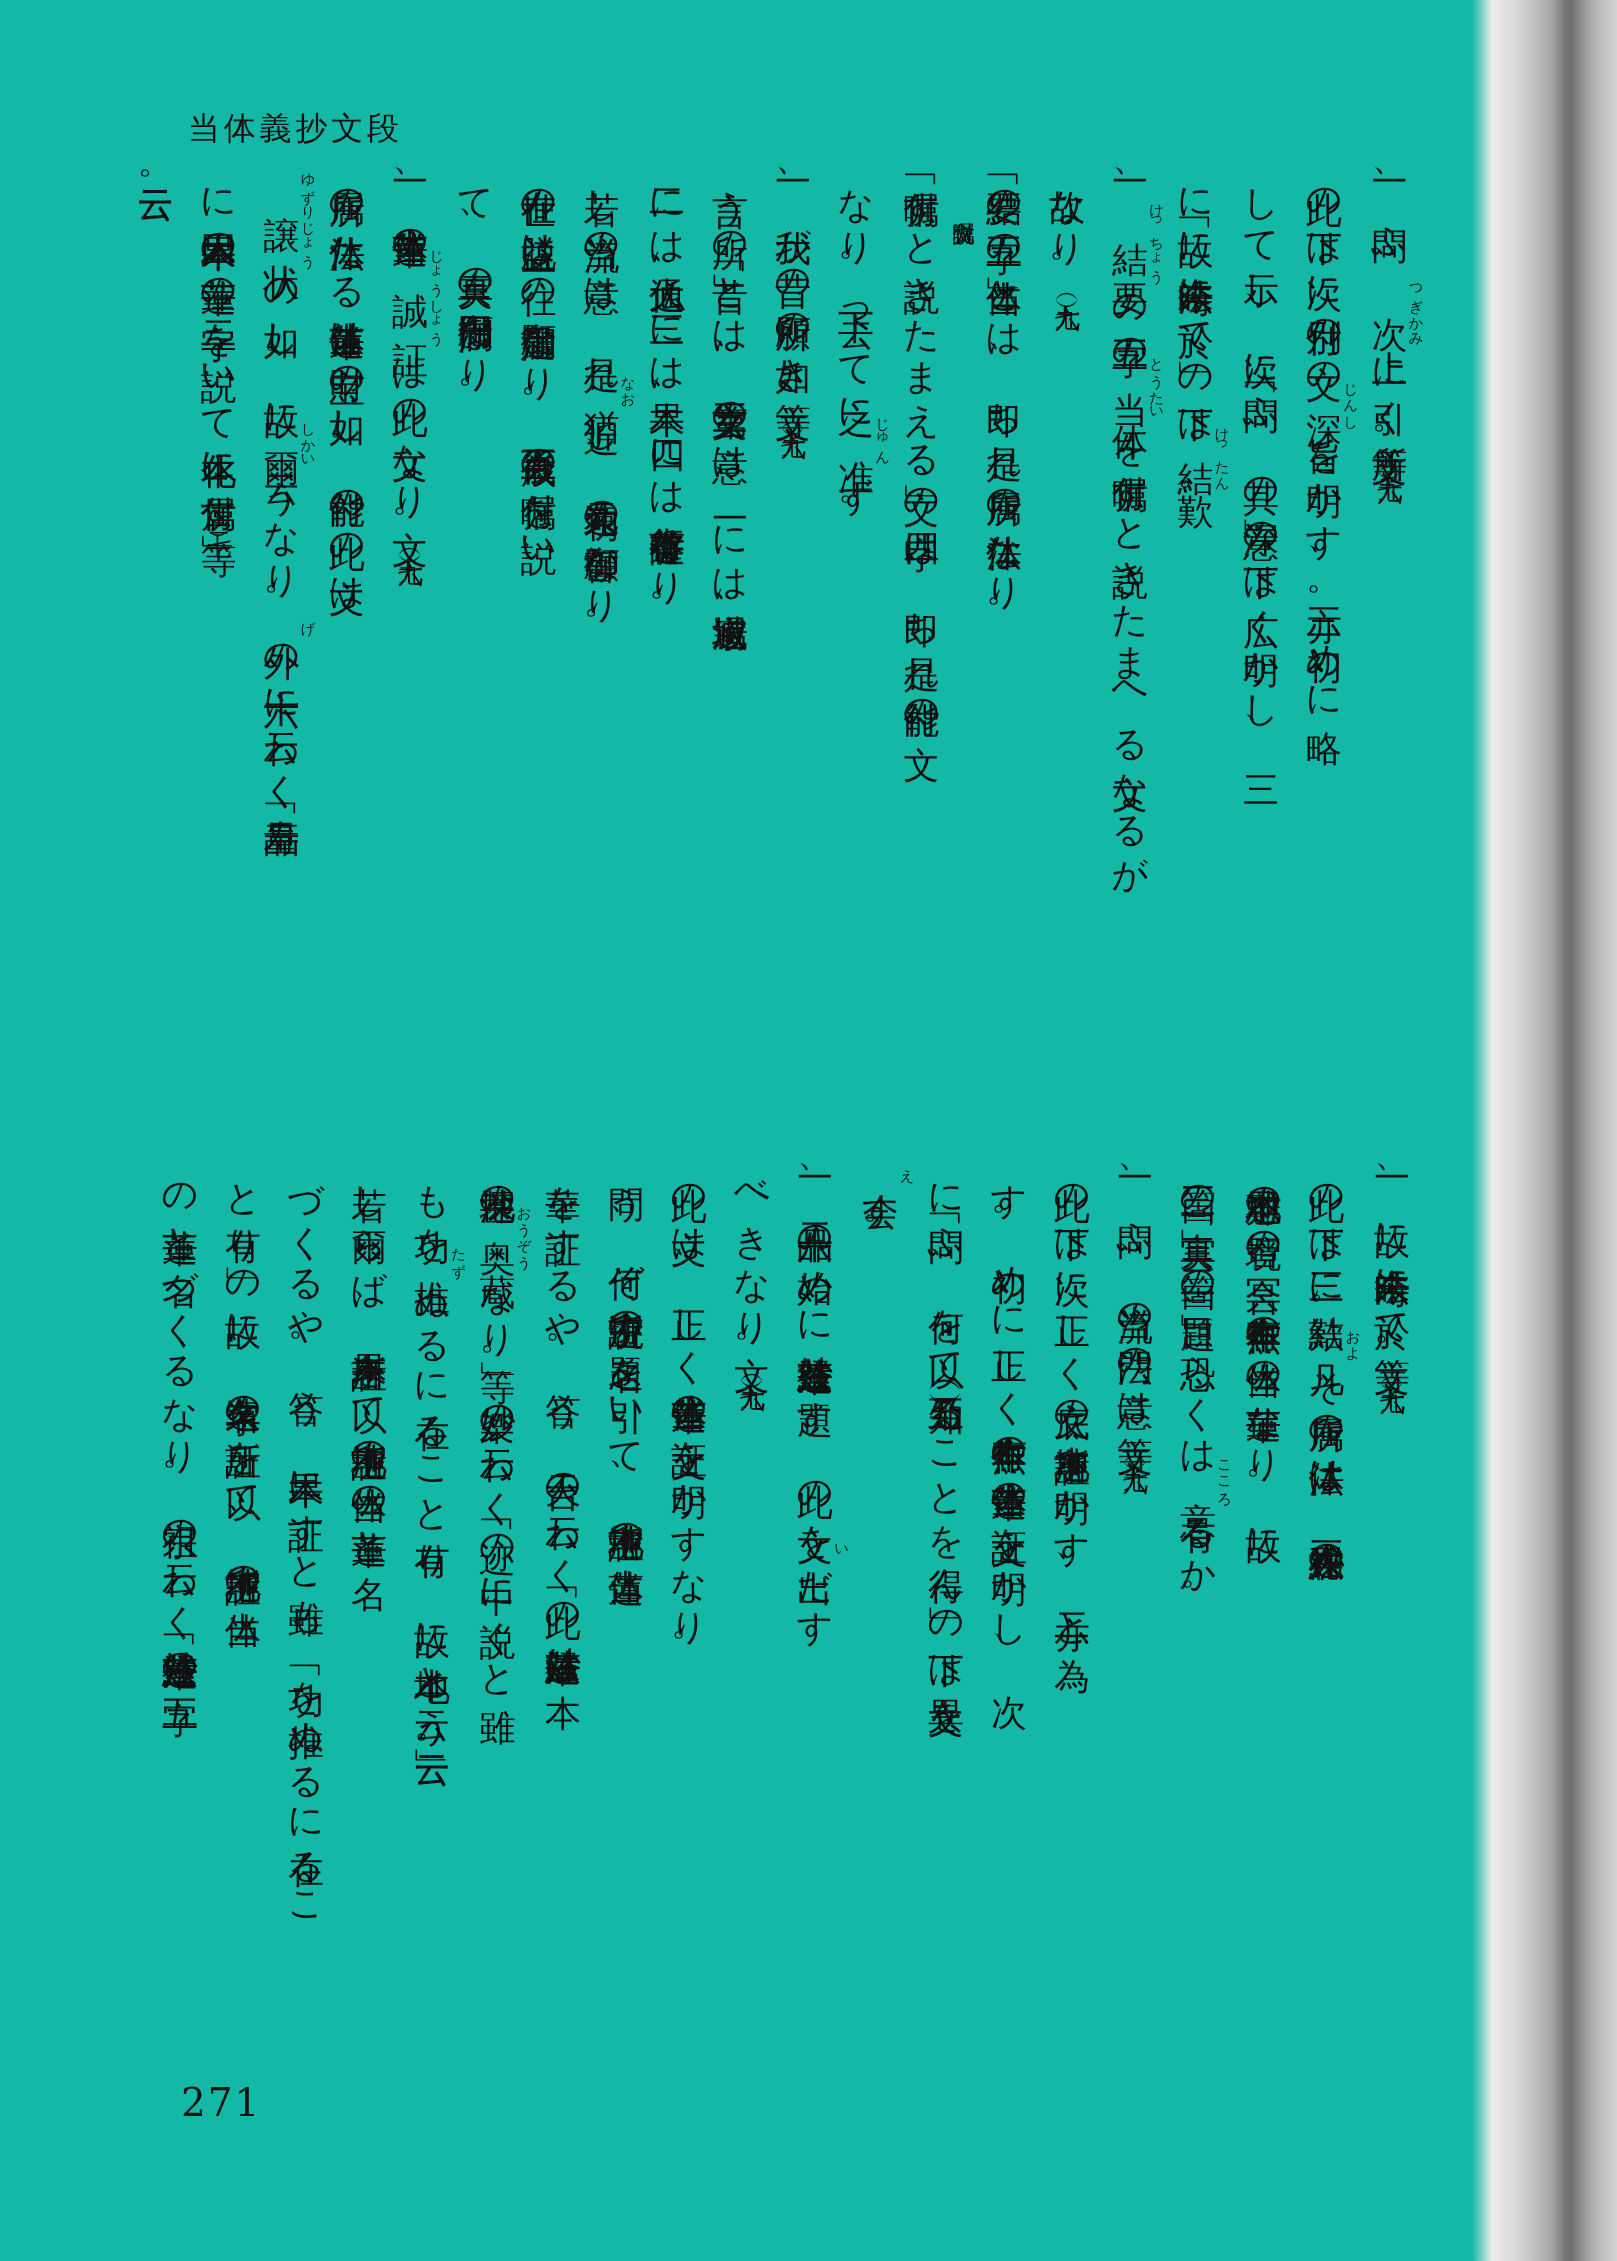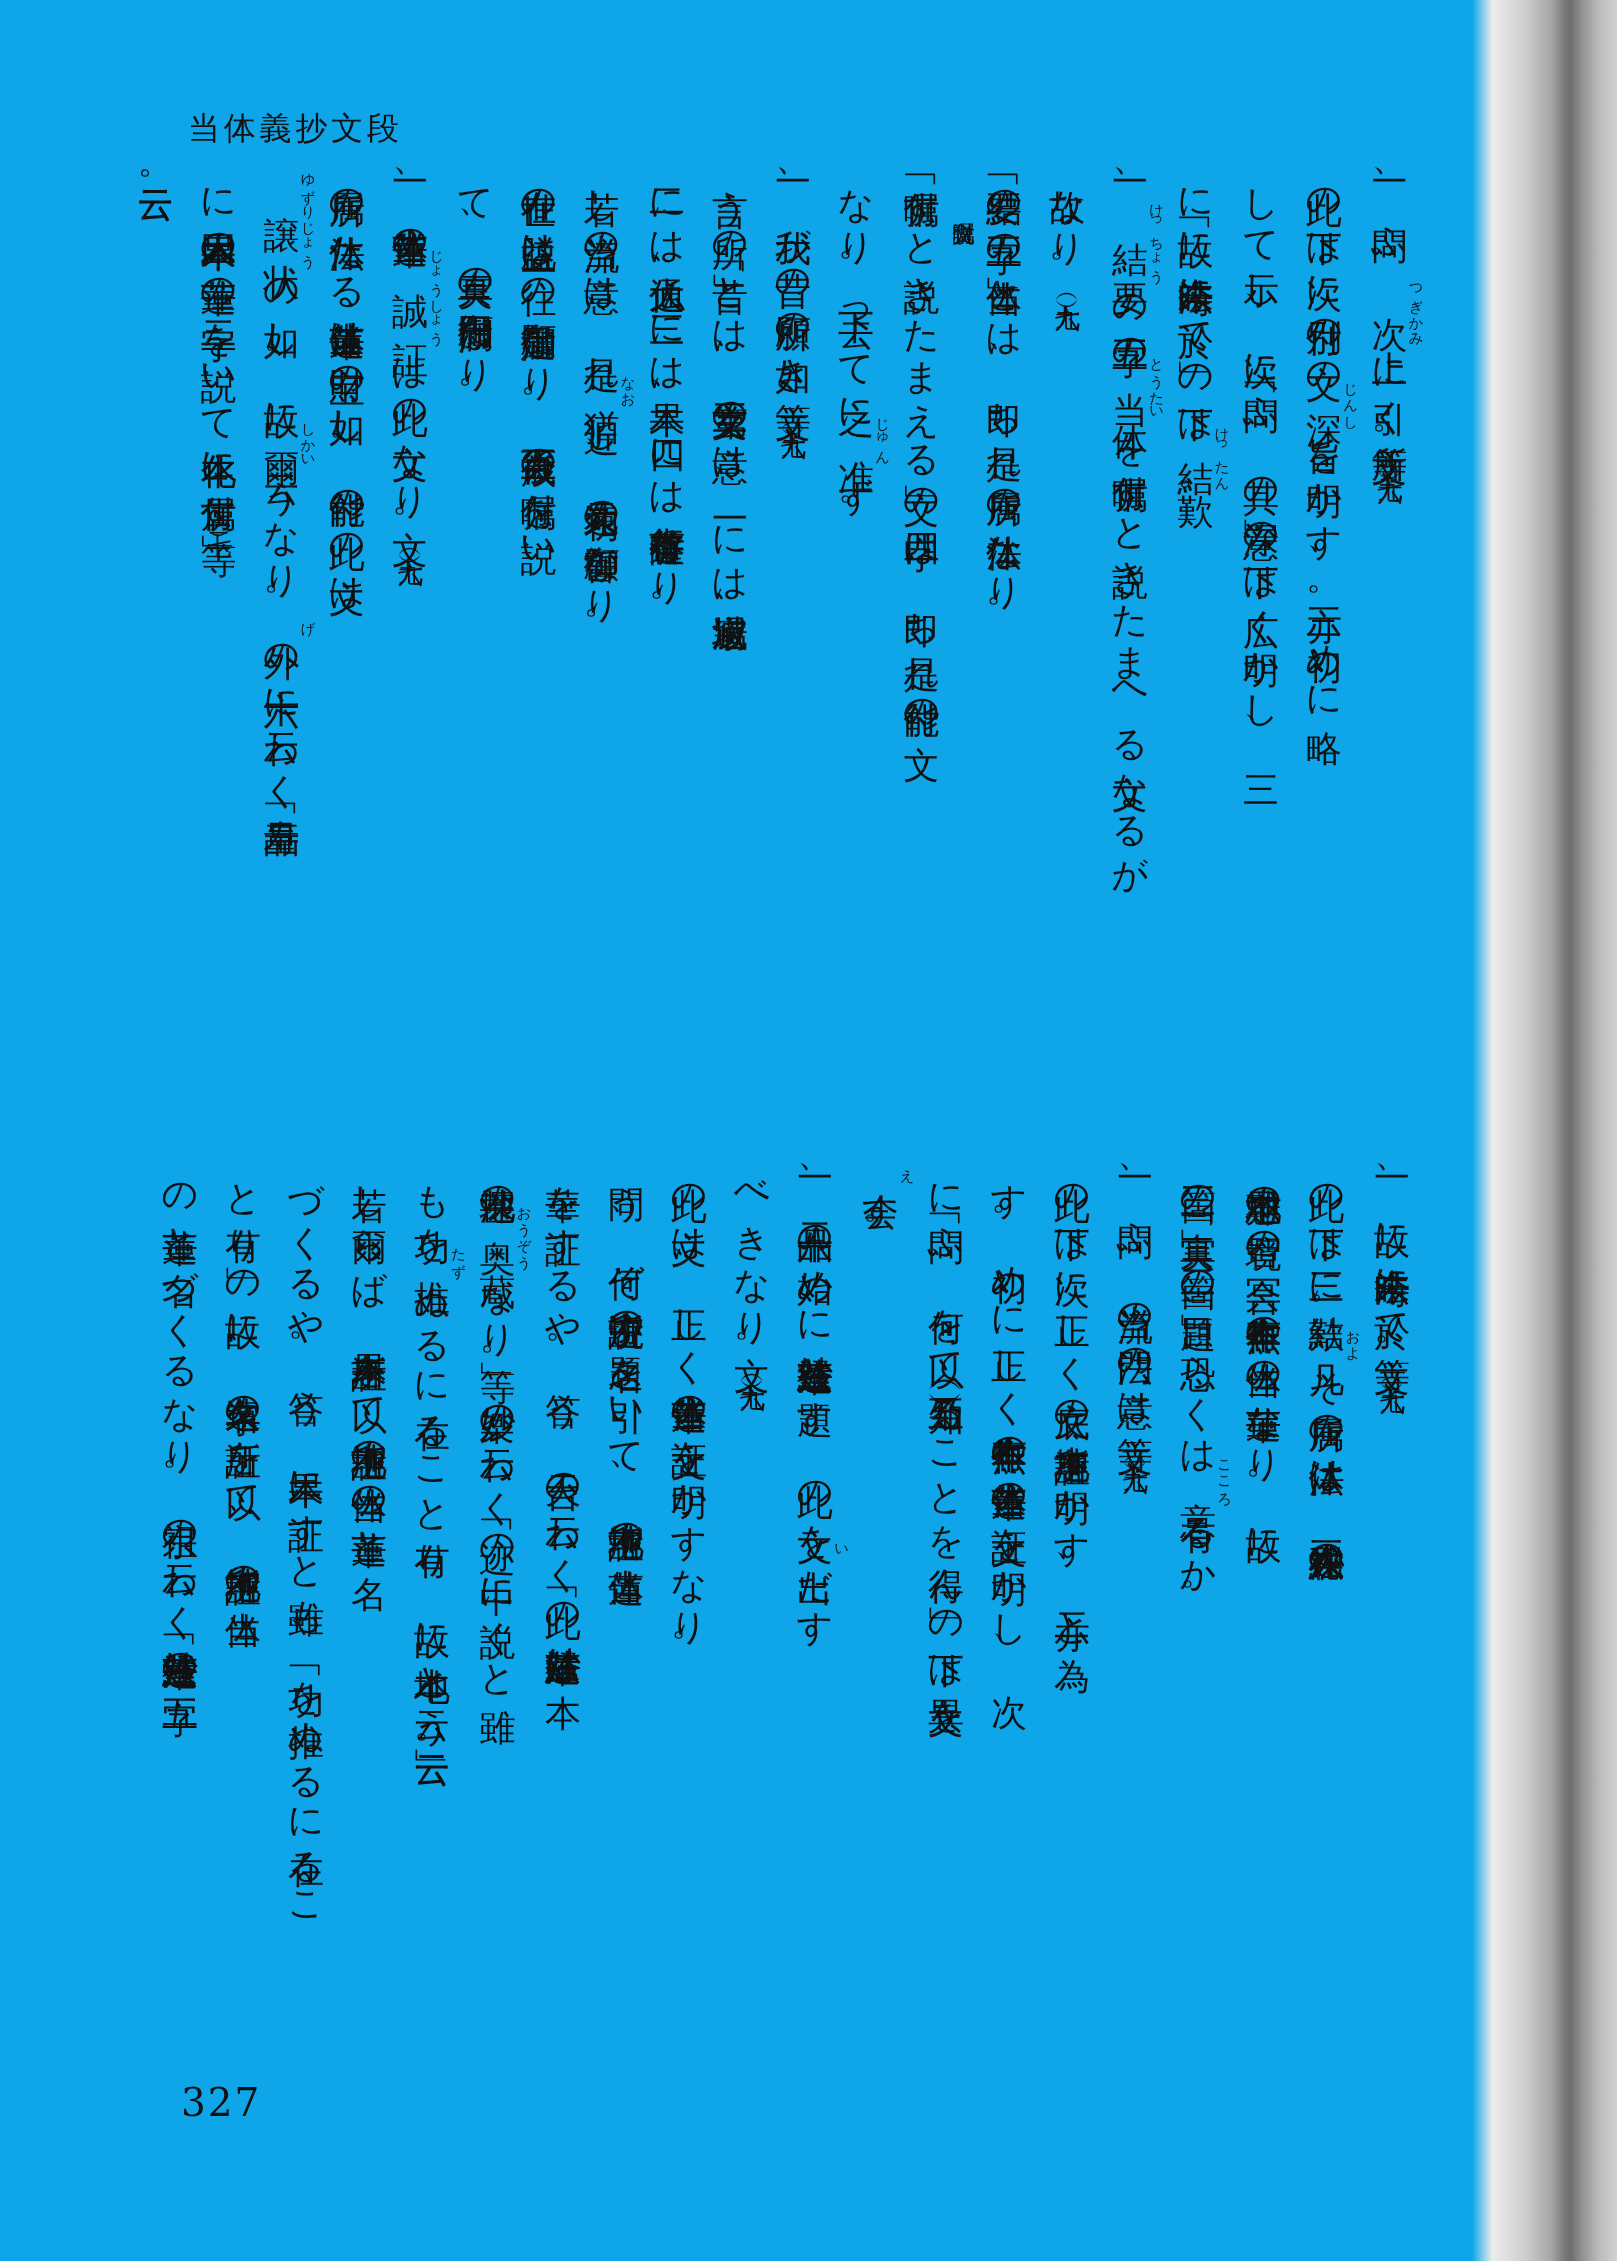--- a/index.html
+++ b/index.html
@@ -1,17 +1,17 @@
 <!DOCTYPE html>
 <html><head>
 <meta charset="utf-8">
 <style>
   html,body{margin:0;padding:0;background:#ffffff;}
   .page{
-    position:relative;width:1617px;height:2262px;background:#0ea5e9;
+    position:relative;width:1617px;height:2262px;background:#14b8a6;
     font-family:"DejaVu Serif","Liberation Serif",serif;color:#111;
     overflow:hidden;
   }
   .gutter{
     position:absolute;top:0;right:0;width:145px;height:100%;
     background:linear-gradient(90deg,
       rgba(255,255,255,0) 0%, #ededed 14%, #cfcfcf 36%,
       #a5a5a5 55%, #787878 64%, #6e6e6e 68%, #9a9a9a 78%,
       #bcbcbc 88%, #d2d2d2 100%);
   }
@@ -85,15 +85,15 @@
       <div class="col">此の文は、正しく当体蓮華の証文を明かすなり。</div>
       <div class="col">問う、何ぞ迹中所説の題名を引いて、本地所証の当体蓮</div>
       <div class="col">華を証するや。答う、天台の云わく「此の妙法蓮華経は本</div>
       <div class="col">地甚深の<ruby>奥蔵<rt>おうぞう</rt></ruby>なり」等。妙楽の云わく「迹の中に説くと雖</div>
       <div class="col">も功を<ruby>推<rt>たず</rt></ruby>ぬるに在ること有り、故に本地と云う」云云。</div>
       <div class="col">若し爾らば、本果所証を以て本地所証の当体の蓮華と名</div>
       <div class="col">づくるや。答う、本果に証すと雖も、「功を推ぬるに在るこ</div>
       <div class="col">と有り」の故に、久遠名字の所証を以て、本地所証の当体</div>
       <div class="col">の蓮華と名づくるなり。宗祖の云わく「妙法蓮華経の五字</div>
     </section>
-  <div class="pagenum">327</div>
+  <div class="pagenum">271</div>
 </div>
 
 
 </body></html>

